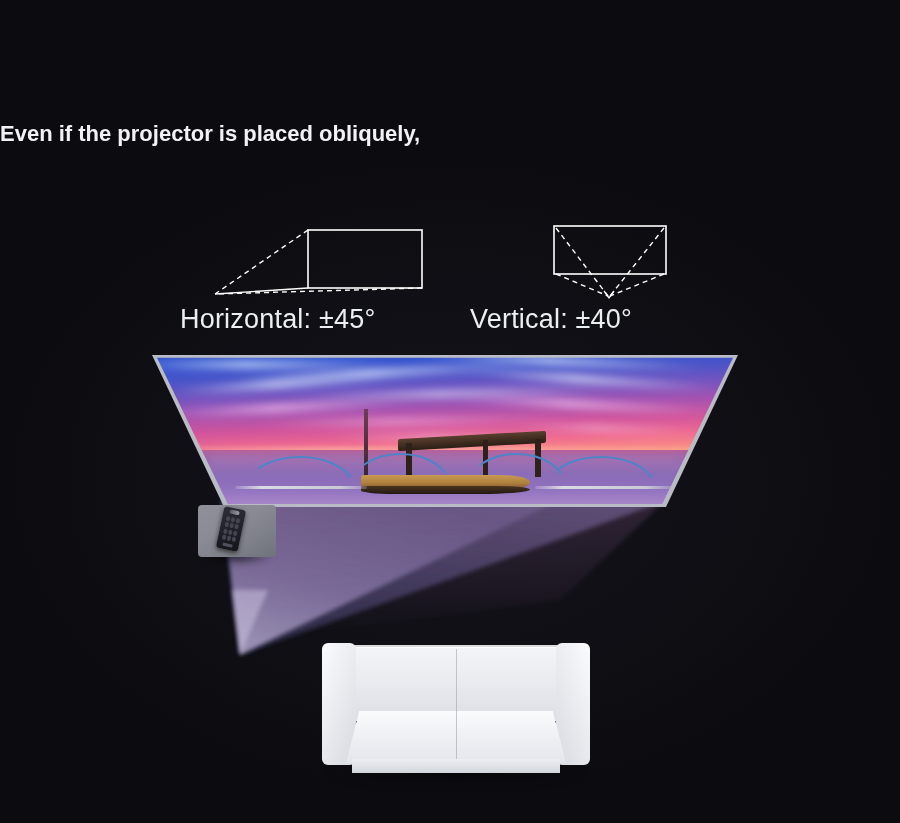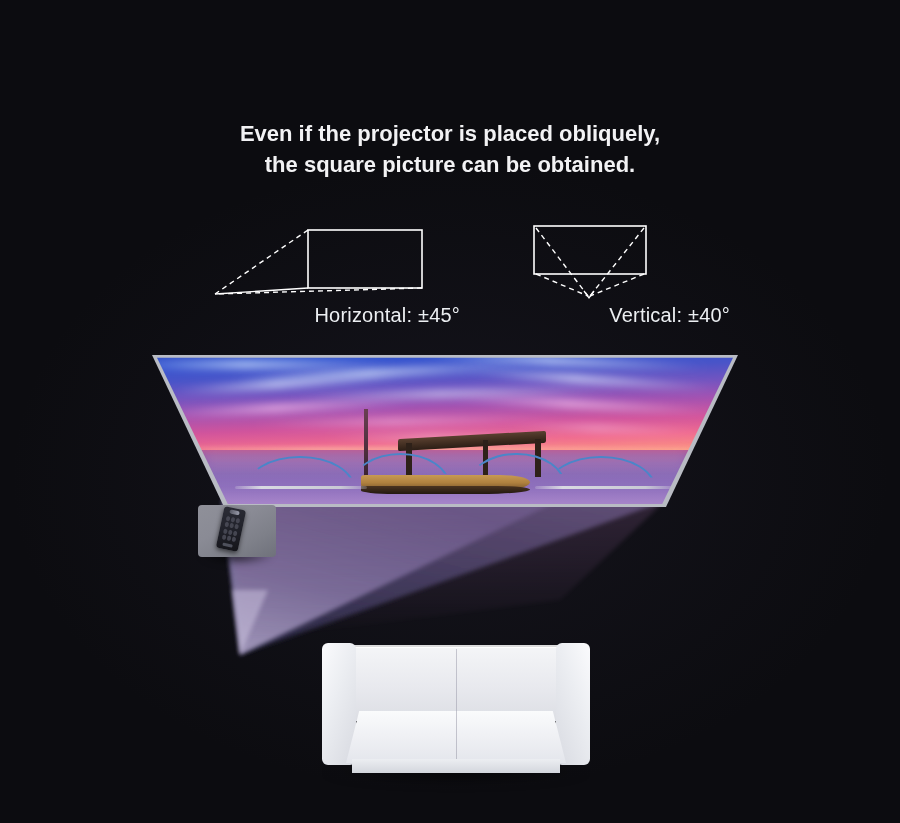--- a/index.html
+++ b/index.html
@@ -42,21 +42,20 @@
     letter-spacing: 0.5px;
     line-height: 1.05;
     z-index: 6;
     white-space: nowrap;
   }
   .subtitle {
     position: absolute;
     top: 118px;
     left: 0;
     width: 900px;
-    text-align: center;
     color: #f2f2f4;
     font-size: 22px;
     font-weight: bold;
     line-height: 1.42;
     z-index: 6;
   }
   .subtitle-line { display: block; }
 
   
   .keystone-row {
@@ -67,35 +66,35 @@
     height: 125px;
     z-index: 6;
   }
   .ks-item {
     position: absolute;
     top: 0;
     width: 280px;
     height: 125px;
   }
   .ks-horizontal { left: 180px; }
-  .ks-vertical   { left: 450px; }
+  .ks-vertical   { left: 470px; }
   .ks-figure {
     position: relative;
     width: 280px;
     height: 90px;
   }
   .ks-figure svg { display: block; }
   .ks-label {
     position: absolute;
     top: 92px;
     left: 0;
     width: 280px;
-    text-align: right;
+    text-align: left;
     color: #eceff2;
-    font-size: 20px;
+    font-size: 27px;
     letter-spacing: 0.2px;
   }
 
   
   .scene {
     position: absolute;
     left: 0;
     top: 340px;
     width: 900px;
     height: 483px;
@@ -368,21 +367,20 @@
   }
 </style>
 </head>
 <body>
 
 <div id="page">
 
 
   <div class="subtitle">
     <span class="subtitle-line">Even if the projector is placed obliquely,</span>
-    <span class="subtitle-line">the square picture can be obtained.</span>
   </div>
 
   <div class="keystone-row">
 
     <div class="ks-item ks-horizontal">
       <div class="ks-figure">
         <svg width="280" height="90" viewBox="0 0 280 90">
 
           <rect x="128" y="18" width="114" height="58" fill="none" stroke="#ffffff" stroke-width="1.6"></rect>
 

